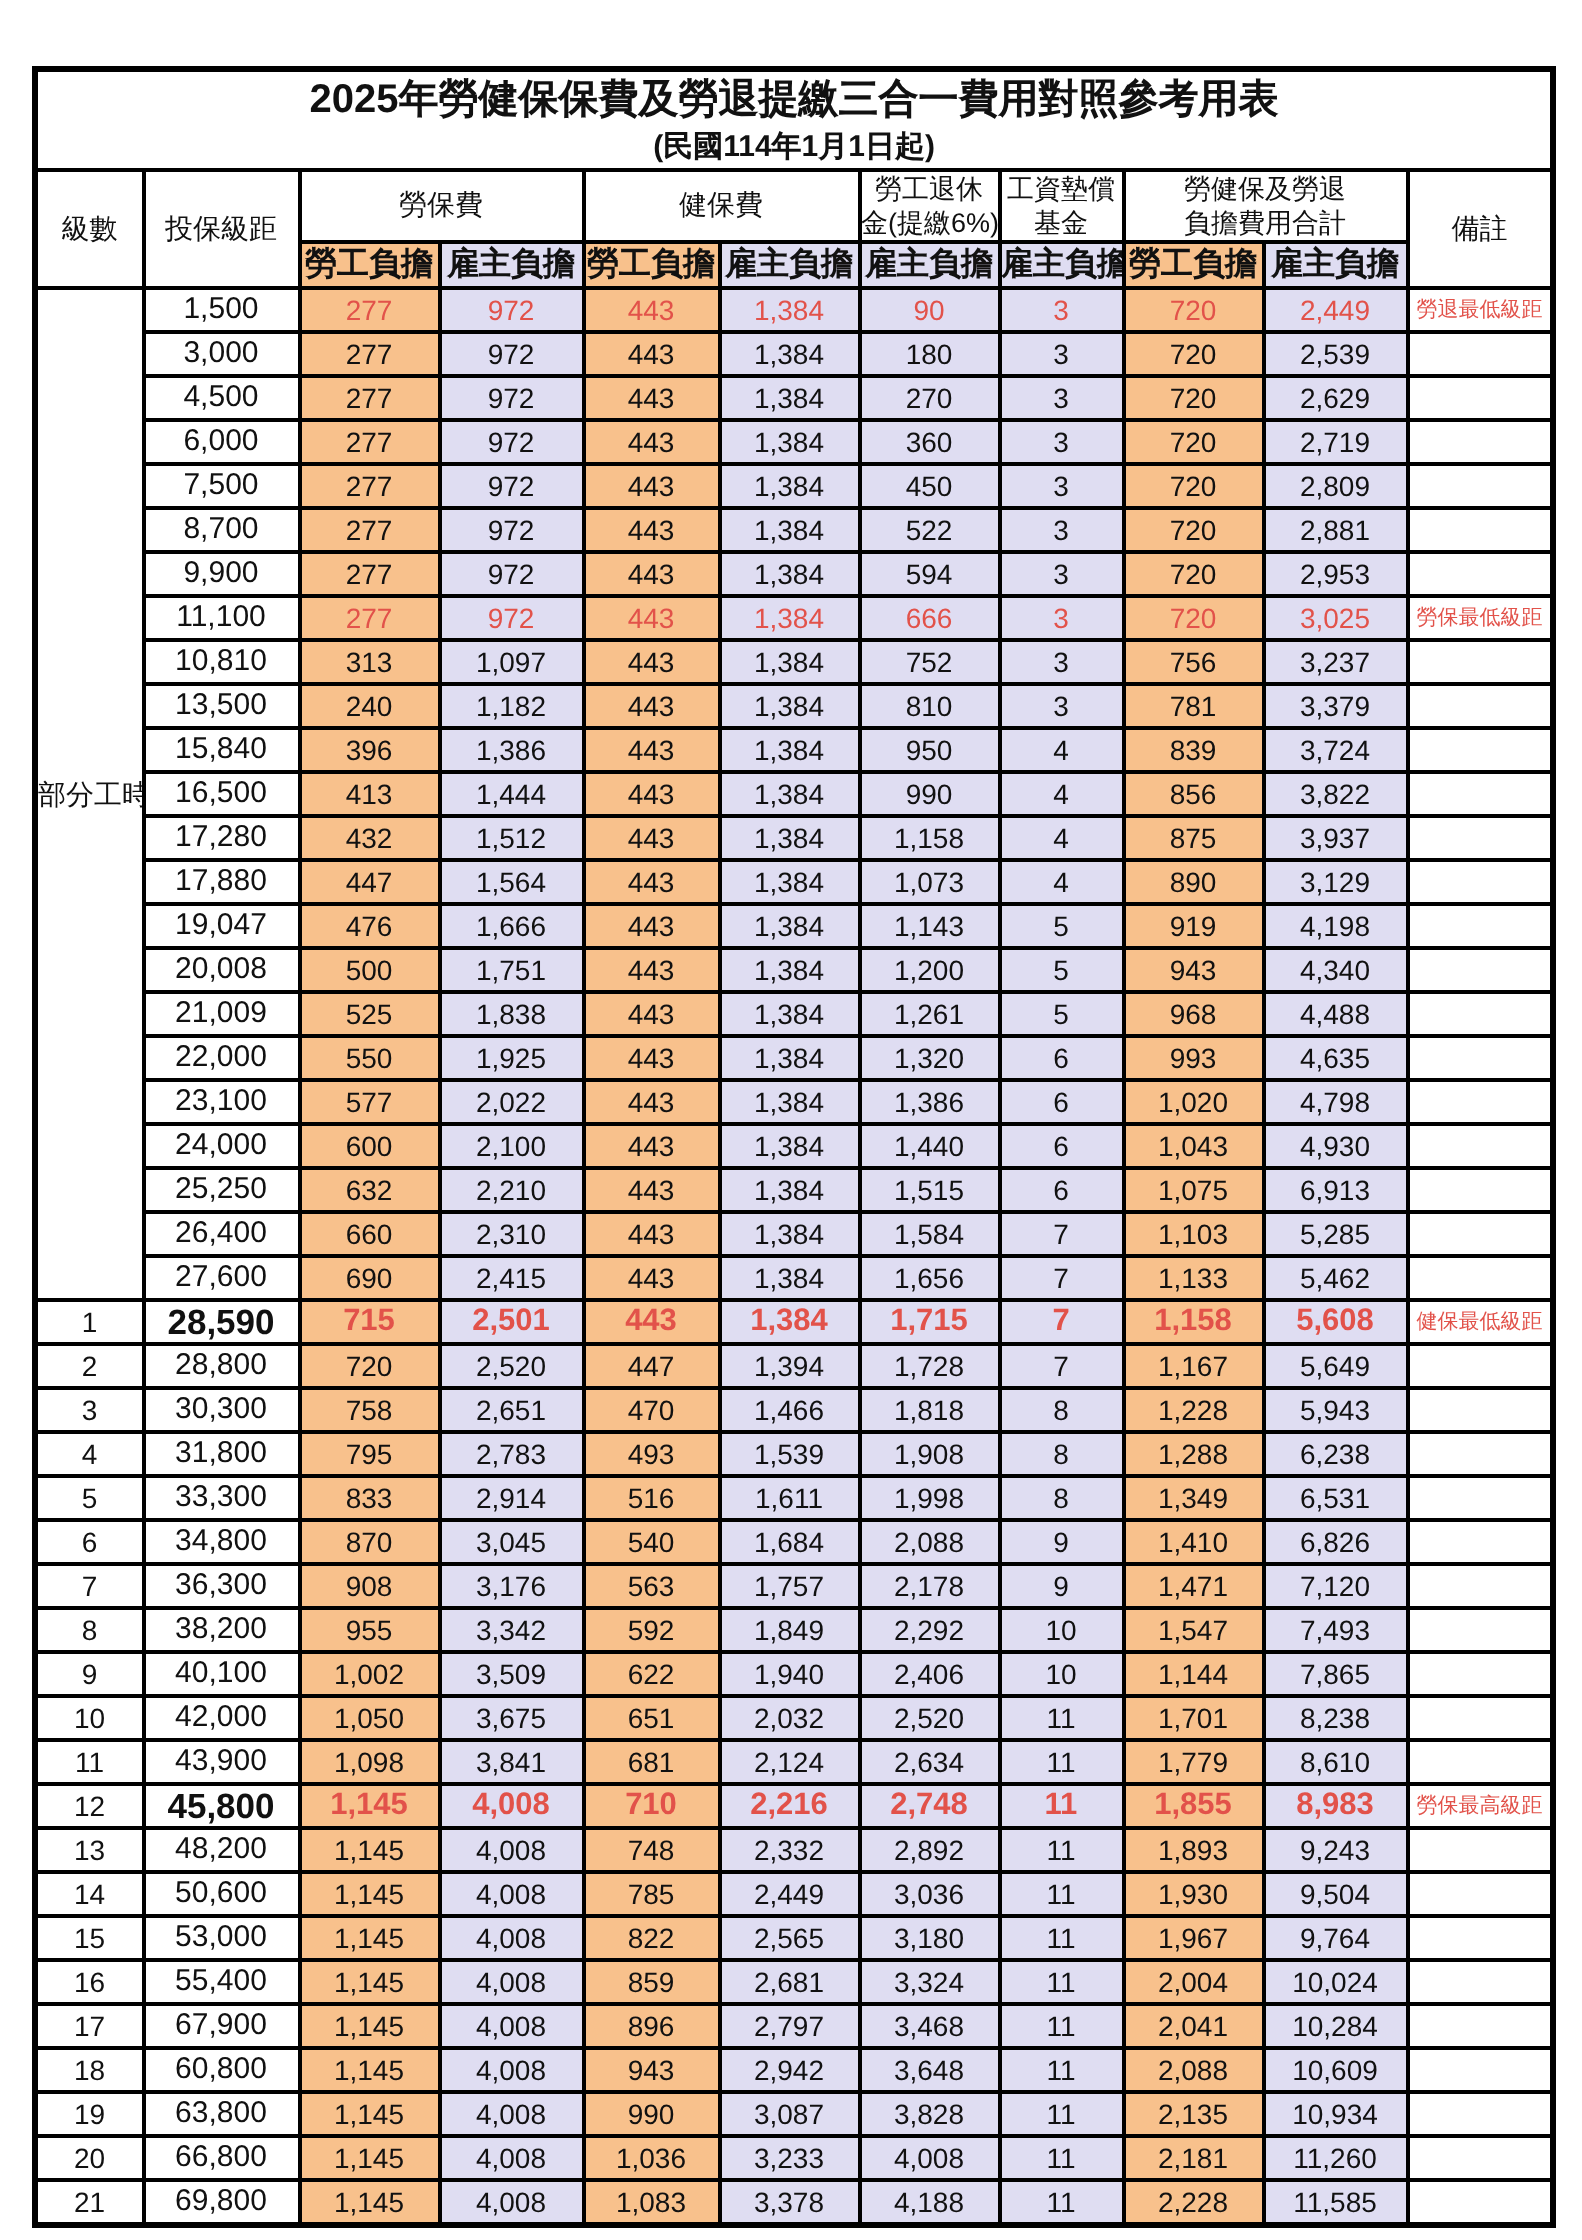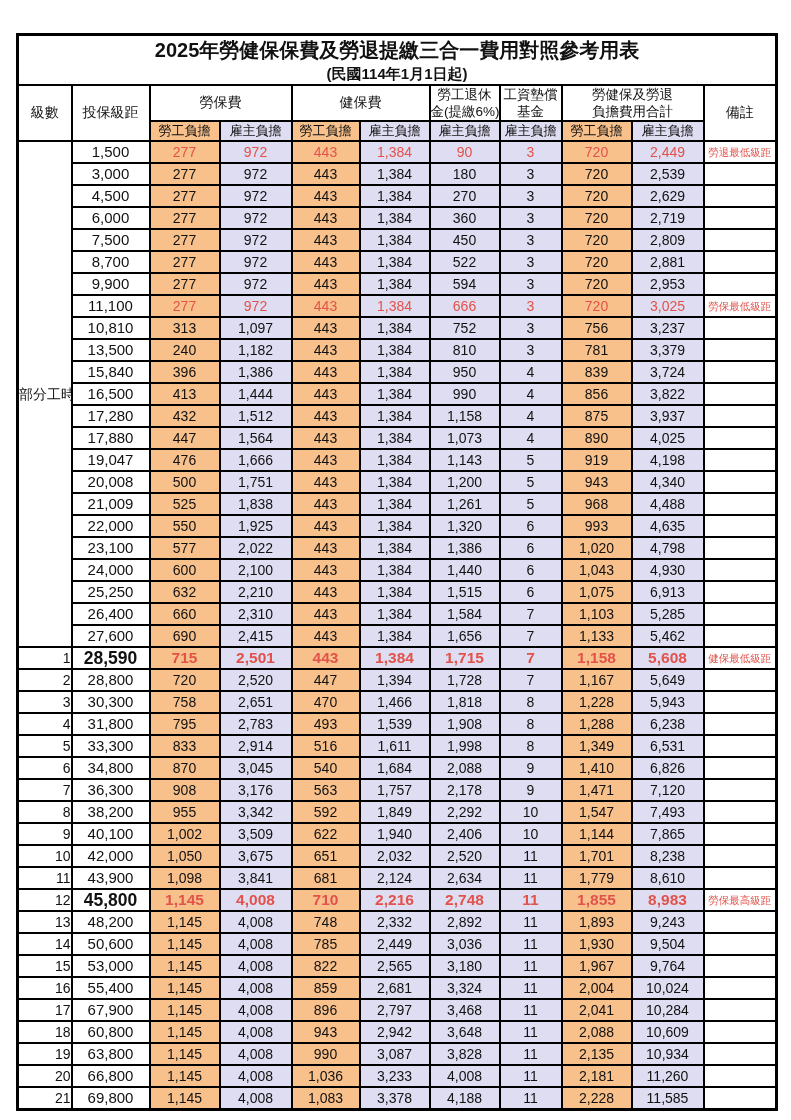--- a/index.html
+++ b/index.html
@@ -21,25 +21,25 @@
   .premium th,.premium td{
     border:2px solid var(--border);
     padding:0;text-align:center;vertical-align:middle;
     overflow:hidden;white-space:nowrap;
   }
   .title-cell{height:48px;background:#fff;}
   .title-line1{font-size:20px;font-weight:700;line-height:28px;}
   .title-line2{font-size:15px;font-weight:700;line-height:20px;}
   tr.h1 th{height:36px;font-size:14px;font-weight:400;background:#fff;}
   tr.h1 th .l2{display:block;line-height:17px;font-size:13.5px;}
-  tr.h2 th{height:16px;font-size:13px;font-weight:400;}
+  tr.h2 th{height:16px;font-size:16px;font-weight:700;}
   th.emp,td.emp{background:var(--emp);}
   th.er,td.er{background:var(--er);}
   tbody td{height:20px;font-size:14px;line-height:20px;}
-  td.level{font-size:14px;text-align:right;}
+  td.level{font-size:14px;}
   td.pt{font-size:14px;letter-spacing:0;}
   td.bracket{font-size:15px;background:#fff;}
   td.remark{font-size:10.5px;color:var(--red);background:#fff;}
   tr.red td.val{color:var(--red);}
   tr.redbold td.val{color:var(--red);font-weight:700;font-size:15.5px;}
   tr.redbold td.bracket{font-size:17.5px;font-weight:700;}
 </style>
 </head>
 <body>
 
@@ -255,21 +255,21 @@
         </tr>
         <tr>
           <td class="bracket">17,880</td>
           <td class="val emp">447</td>
           <td class="val er">1,564</td>
           <td class="val emp">443</td>
           <td class="val er">1,384</td>
           <td class="val er">1,073</td>
           <td class="val er">4</td>
           <td class="val emp">890</td>
-          <td class="val er">4,025</td>
+          <td class="val er">3,129</td>
           <td class="remark"></td>
         </tr>
         <tr>
           <td class="bracket">19,047</td>
           <td class="val emp">476</td>
           <td class="val er">1,666</td>
           <td class="val emp">443</td>
           <td class="val er">1,384</td>
           <td class="val er">1,143</td>
           <td class="val er">5</td>

